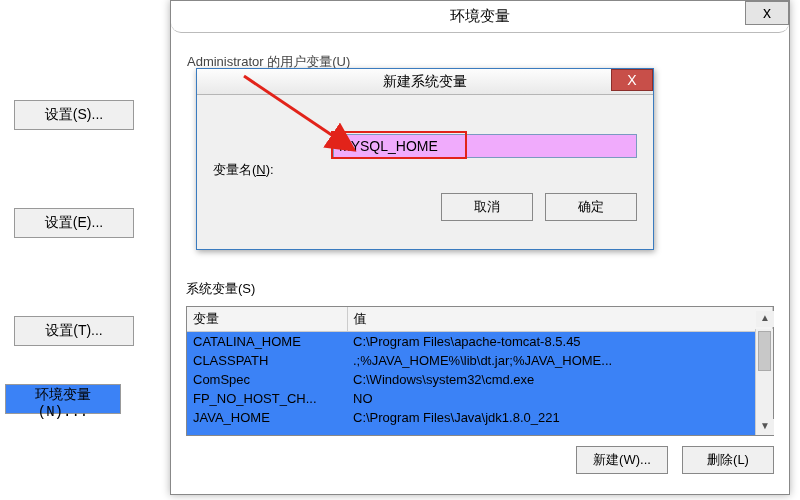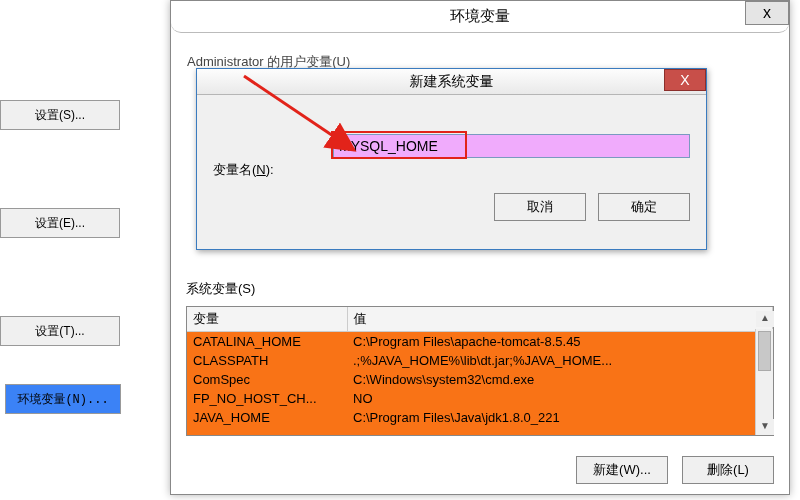--- a/index.html
+++ b/index.html
@@ -16,24 +16,24 @@
   .left-panel {
     position: absolute;
     left: 0;
     top: 100px;
     width: 150px;
   }
   .left-btn {
     display: block;
     width: 120px;
     height: 30px;
-    margin: 0 0 78px 0;
+    margin: 0 0 78px 14px;
     background: #f0f0f0;
     border: 1px solid #999;
-    font-size: 12px;
+    font-size: 14px;
     cursor: pointer;
   }
   .left-btn.env {
     margin-top: -40px;
     margin-left: 5px;
     width: 116px;
     background: #3b82f6;
     font-family: Liberation Mono, monospace;
   }
 
@@ -78,21 +78,21 @@
     font-size: 13px;
     color: #444;
     margin-bottom: 4px;
   }
 
   
   .newvar-dialog {
     position: absolute;
     left: 196px;
     top: 68px;
-    width: 511px;
+    width: 458px;
     height: 182px;
     background: #f0f0f0;
     border: 1px solid #3a7bbf;
     box-shadow: 1px 2px 6px rgba(0,0,0,0.35);
     z-index: 20;
   }
   .newvar-title {
     height: 26px;
     background: linear-gradient(#fdfdfd,#e9e9e9);
     border-bottom: 1px solid #b5b5b5;
@@ -178,21 +178,21 @@
     top: 280px;
     width: 588px;
   }
   .sysvar-label {
     font-size: 13px;
     margin-bottom: 8px;
   }
   .sysvar-table-wrap {
     border: 1px solid #888;
     height: 130px;
-    background: #f97316;
+    background: #3b82f6;
     position: relative;
   }
   .sysvar-table {
     width: 100%;
     border-collapse: collapse;
     font-size: 13px;
     table-layout: fixed;
   }
   .sysvar-table th {
     text-align: left;
@@ -237,21 +237,21 @@
     background: #f0f0f0;
     text-align: center;
     font-size: 10px;
     line-height: 14px;
     color: #555;
   }
   .sysvar-btns {
     display: flex;
     justify-content: flex-end;
     gap: 14px;
-    margin-top: 20px;
+    margin-top: 10px;
   }
 </style>
 </head>
 <body>
 
 <div class="left-panel">
   <button class="left-btn">设置(S)...</button>
   <button class="left-btn">设置(E)...</button>
   <button class="left-btn">设置(T)...</button>
   <button class="left-btn env">环境变量(N)...</button>

